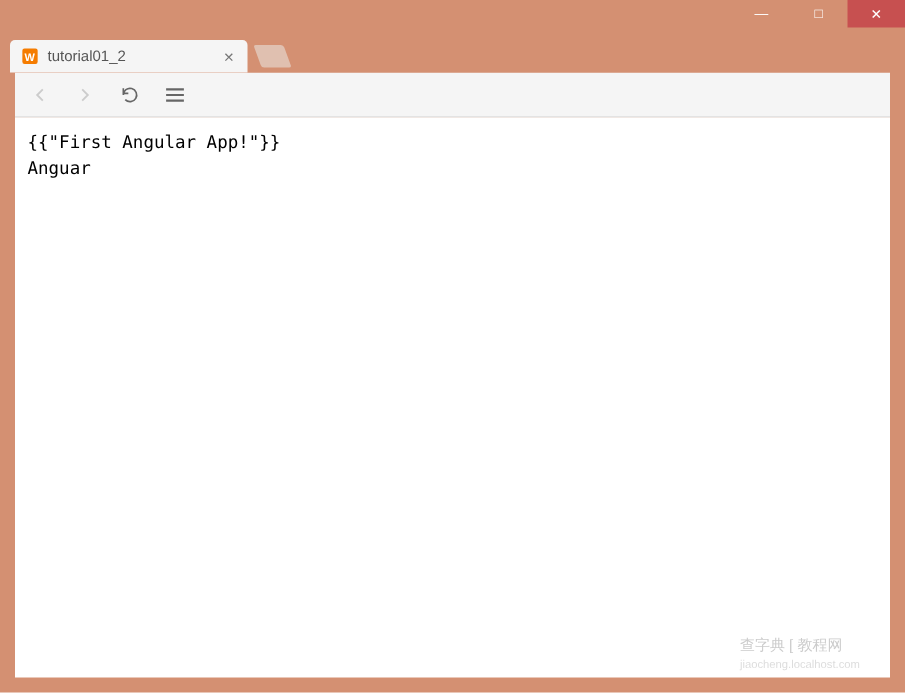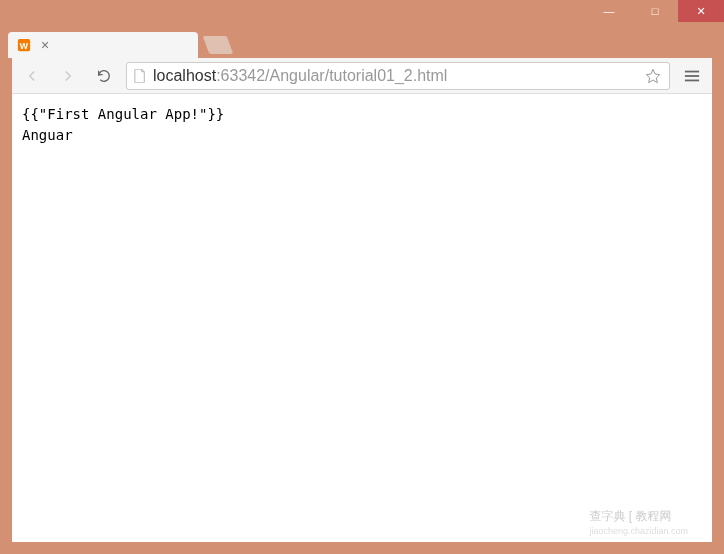--- a/index.html
+++ b/index.html
@@ -239,67 +239,52 @@
   </div>
 
   <div class="tabbar">
     <div class="tab">
       <span class="tab-favicon">
         <svg viewBox="0 0 16 16">
           <rect x="1" y="1" width="14" height="14" rx="2" fill="#f57c00"></rect>
           <text x="3" y="12" font-size="10" fill="#fff" font-weight="bold">W</text>
         </svg>
       </span>
+      <span class="tab-title">tutorial01_2</span>
       <span class="tab-close">×</span>
     </div>
     <div class="new-tab"></div>
   </div>
 
   <div class="toolbar">
     <div class="nav-btn disabled">
       <svg viewBox="0 0 24 24" width="18" height="18">
           <path d="M15 6l-6 6 6 6" fill="none" stroke="#ccc" stroke-width="2"></path>
         </svg>
     </div>
     <div class="nav-btn disabled">
       <svg viewBox="0 0 24 24" width="18" height="18">
           <path d="M9 6l6 6-6 6" fill="none" stroke="#ccc" stroke-width="2"></path>
         </svg>
     </div>
     <div class="nav-btn reload-btn">
       <svg viewBox="0 0 24 24">
           <path d="M4 12a8 8 0 1 1 2.3 5.6M4 4v6h6"></path>
         </svg>
-    </div>
-    <div class="addressbar">
-      <span class="page-icon">
-        <svg viewBox="0 0 14 16">
-            <path d="M2 0h7l3 3v12a1 1 0 0 1-1 1H2a1 1 0 0 1-1-1V1a1 1 0 0 1 1-1z" fill="#fff" stroke="#aaa" stroke-width="1"></path>
-            <path d="M9 0v3h3" fill="none" stroke="#aaa"></path>
-          </svg>
-      </span>
-      <span class="url">
-        <span class="host">localhost</span><span class="port-path">:63342/Angular/tutorial01_2.html</span>
-      </span>
-      <span class="star-icon">
-        <svg viewBox="0 0 24 24">
-            <path d="M12 2l2.9 6.9L22 10l-5 4.9 1.5 7.1L12 18l-6.5 4 1.5-7.1L2 10l7.1-1.1z"></path>
-          </svg>
-      </span>
     </div>
     <div class="menu-btn">
       <svg viewBox="0 0 18 14">
           <line x1="1" y1="2" x2="17" y2="2"></line>
           <line x1="1" y1="7" x2="17" y2="7"></line>
           <line x1="1" y1="12" x2="17" y2="12"></line>
         </svg>
     </div>
   </div>
 
   <div class="content">
     <div>{{"First Angular App!"}}</div>
     <div>Anguar</div>
     <div class="watermark">
       <span>查字典 [ 教程网</span>
-      <span class="watermark-sub">jiaocheng.chazidian.com</span>
+      <span class="watermark-sub">jiaocheng.localhost.com</span>
     </div>
   </div>
 </div>
 
 </body></html>

